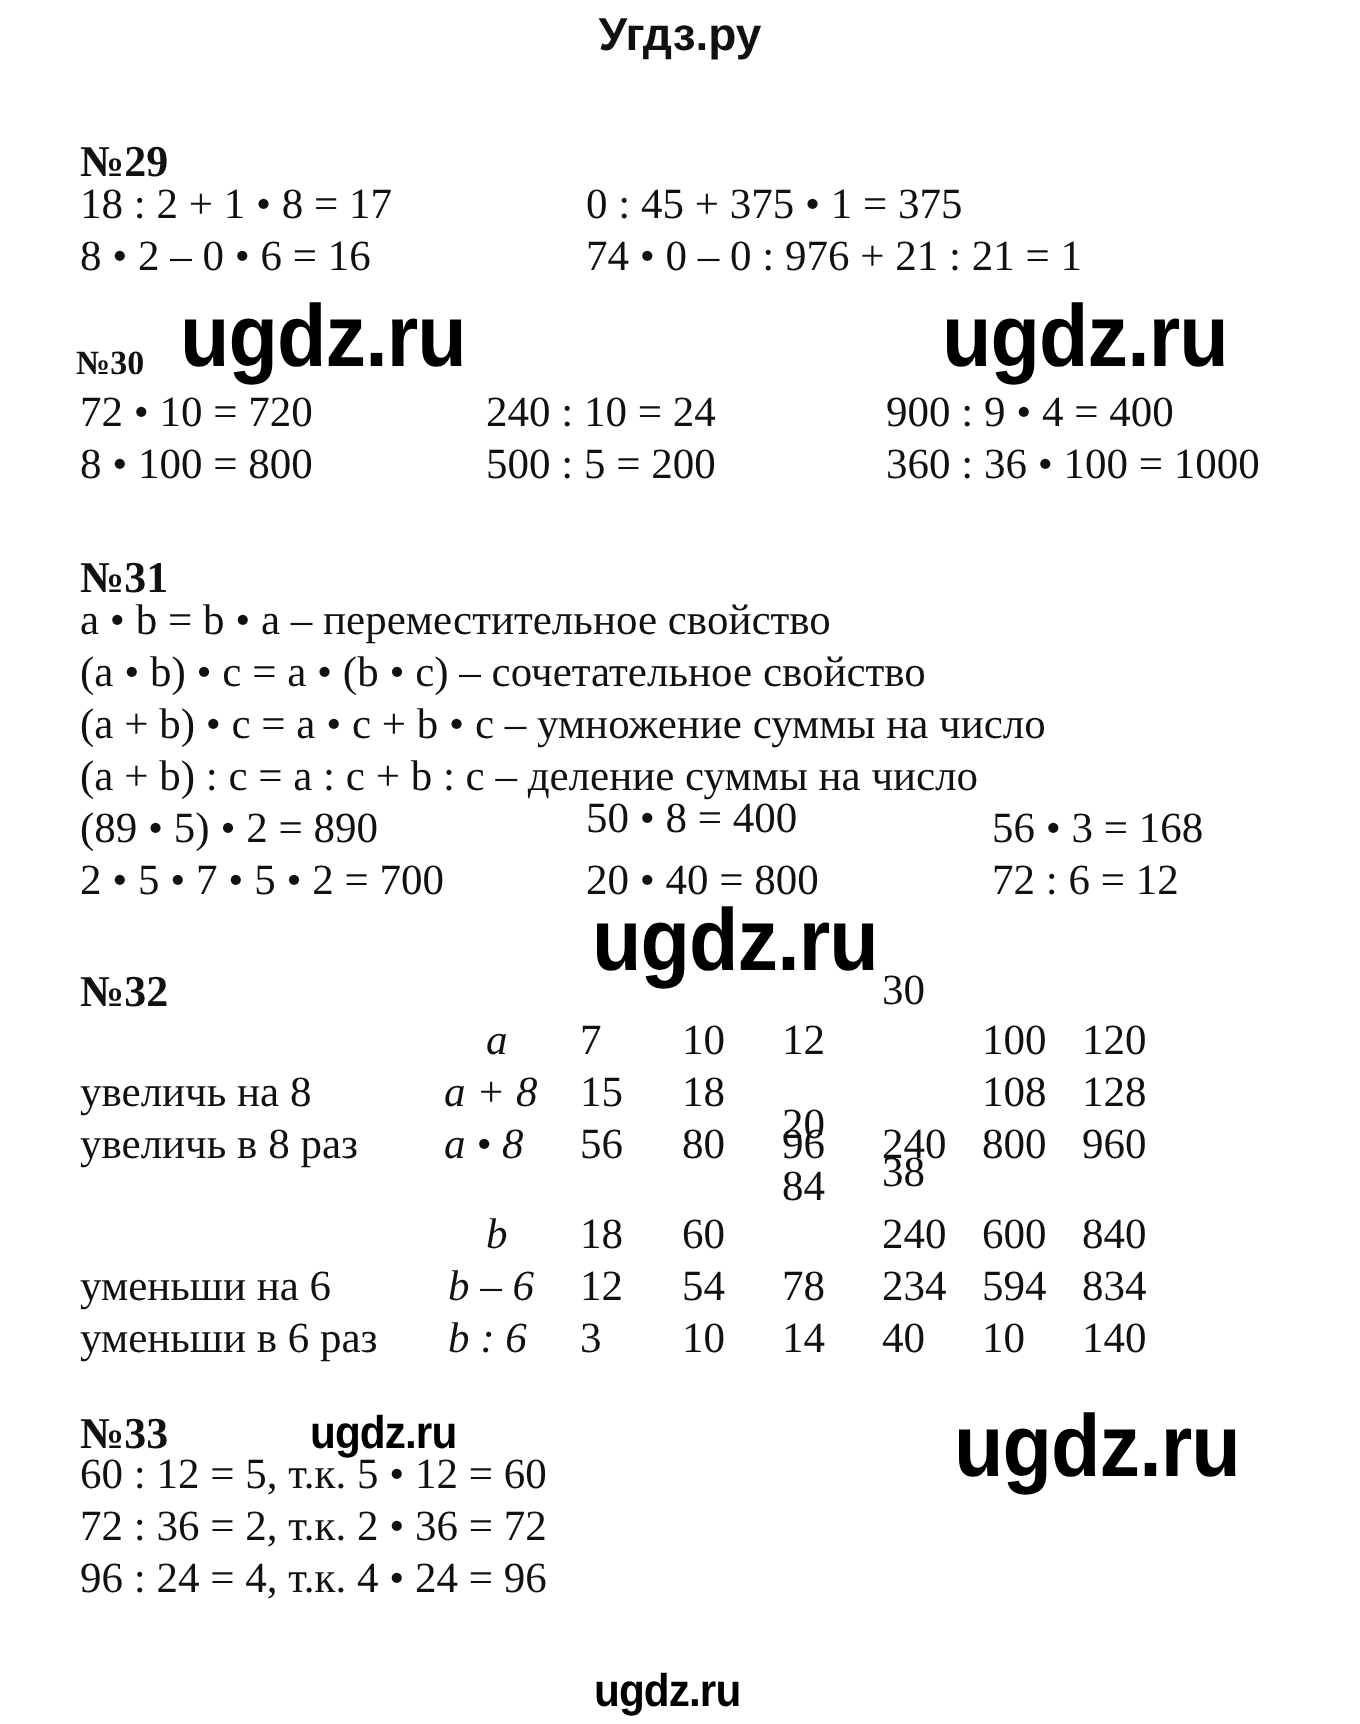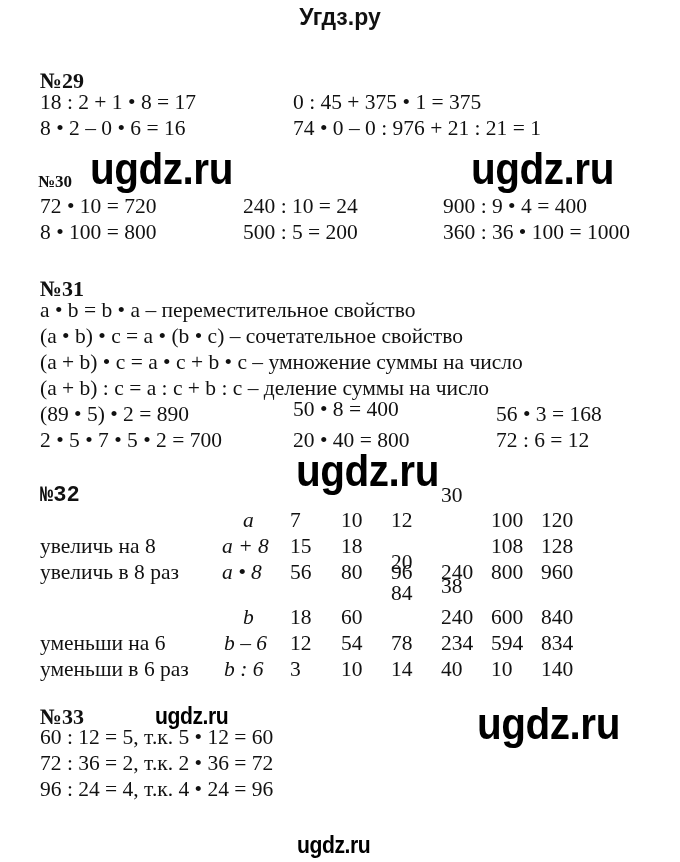--- a/index.html
+++ b/index.html
@@ -49,21 +49,21 @@
   <div class="ln serif" style="left:40px;top:401px;">(89 • 5) • 2 = 890</div>
   <div class="ln serif" style="left:293px;top:396px;">50 • 8 = 400</div>
   <div class="ln serif" style="left:496px;top:401px;">56 • 3 = 168</div>
   <div class="ln serif" style="left:40px;top:427px;">2 • 5 • 7 • 5 • 2 = 700</div>
   <div class="ln serif" style="left:293px;top:427px;">20 • 40 = 800</div>
   <div class="ln serif" style="left:496px;top:427px;">72 : 6 = 12</div>
   <div class="wm wm-big" style="left:296px;top:446px;">ugdz.ru</div>
 </div>
 
 <div>
-  <div class="num" style="left:40px;top:483px;font-family:Liberation Mono, monospace;">№32</div>
+  <div class="num" style="left:40px;top:483px;">№32</div>
 
   <div>
 
     <div>
       <div class="cell serif it" style="left:243px;top:507px;">a</div>
       <div class="cell serif" style="left:290px;top:507px;">7</div>
       <div class="cell serif" style="left:341px;top:507px;">10</div>
       <div class="cell serif" style="left:391px;top:507px;">12</div>
       <div class="cell serif" style="left:441px;top:482px;">30</div>
       <div class="cell serif" style="left:491px;top:507px;">100</div>

